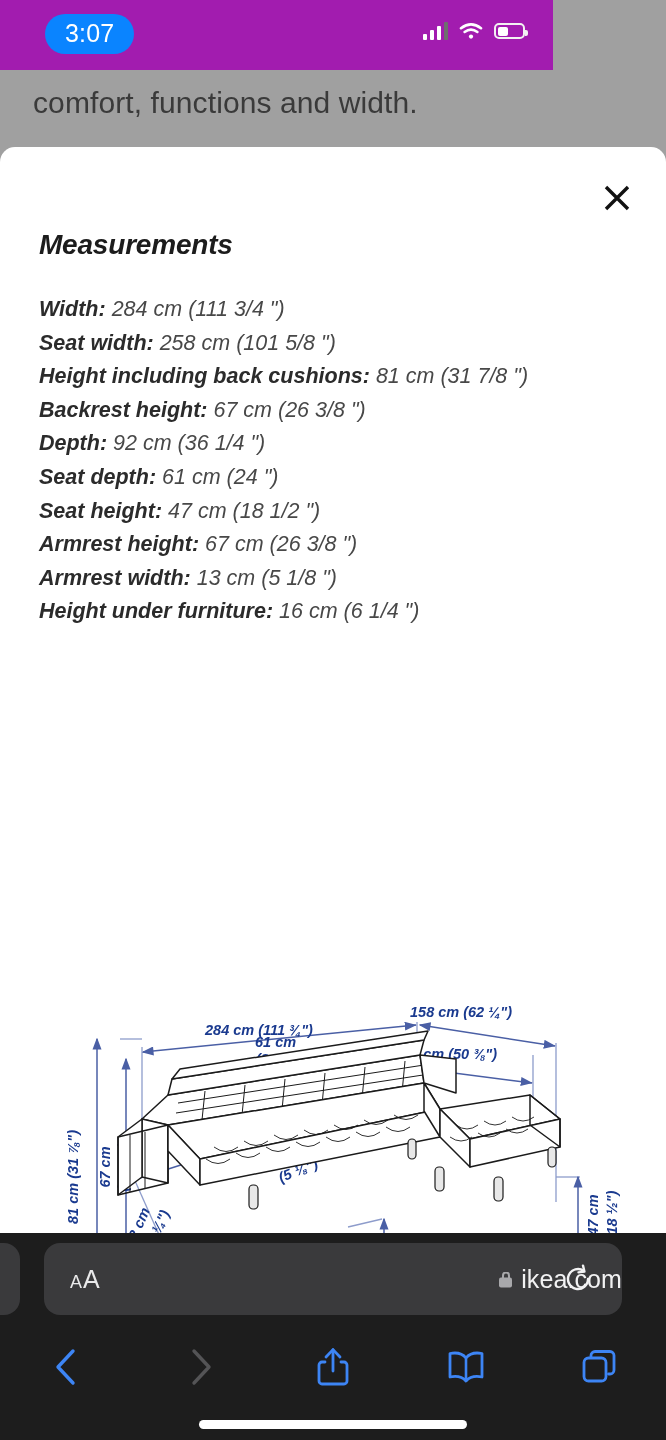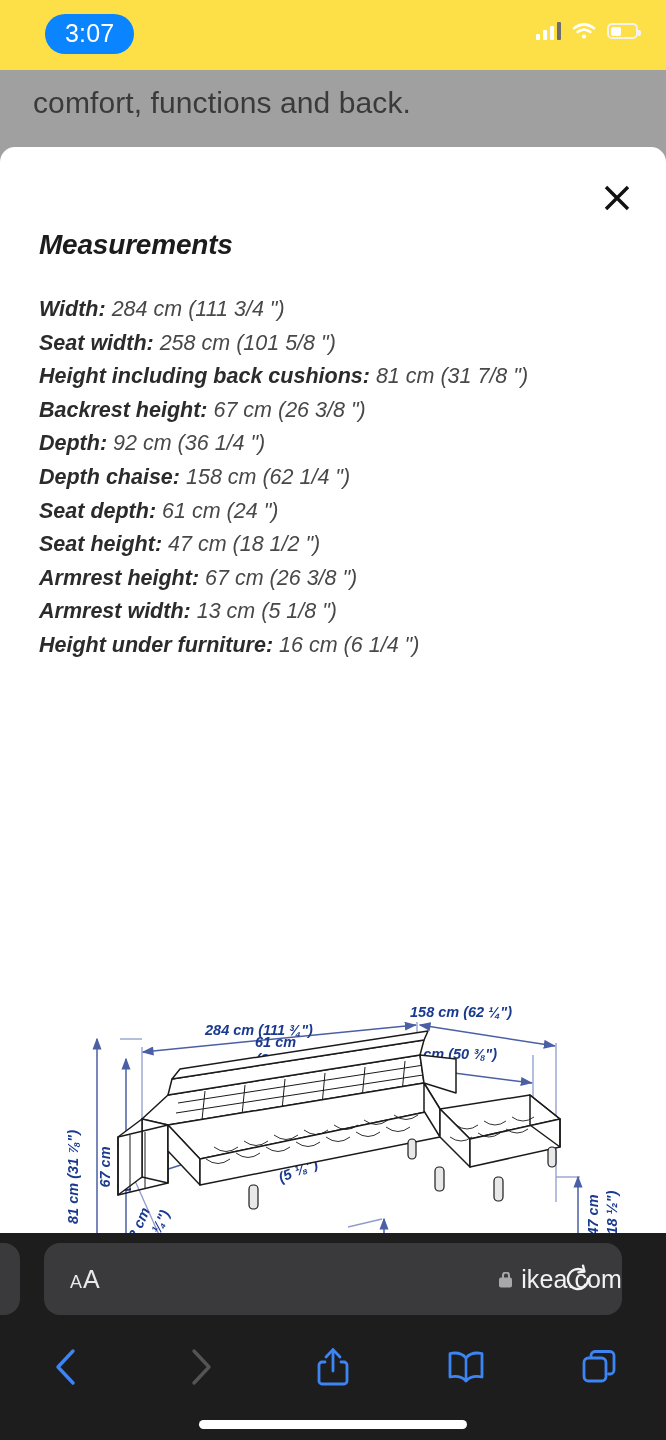--- a/index.html
+++ b/index.html
@@ -6,22 +6,22 @@
   html,body { width:666px; height:1440px; }
   body {
     font-family:"Liberation Sans", sans-serif;
     background:#a0a0a0;
     position:relative;
     overflow:hidden;
   }
 
   
   .statusbar{
-    position:absolute; top:0; left:0; width:666px; height:70px;
-    background:#fde047; z-index:40;
+    position:absolute; top:0; left:0; width:553px; height:70px;
+    background:#a21caf; z-index:40;
   }
   .time-pill{
     position:absolute; left:45px; top:14px;
     background:#0a84ff; color:#fff;
     border-radius:22px; padding:7px 20px 8px 20px;
     font-size:25px; font-weight:500; letter-spacing:.2px;
     line-height:1;
   }
   .status-right{
     position:absolute; right:28px; top:22px;
@@ -134,21 +134,21 @@
   
   .dlabel{
     font-family:"Liberation Sans", sans-serif;
     font-weight:bold; fill:#1a3a8f;
   }
 </style>
 </head>
 <body>
 
 <div class="page-behind">
-  <div class="behind-text">comfort, functions and back.</div>
+  <div class="behind-text">comfort, functions and width.</div>
 </div>
 
 <div class="statusbar">
   <div class="time-pill">3:07</div>
   <div class="status-right">
     <span class="sig">
         <i></i>
         <i></i>
         <i></i>
         <i></i>
@@ -173,21 +173,20 @@
   </button>
 
   <div class="sheet-title">Measurements</div>
 
   <div class="meas-list">
     <div class="meas-row"><b>Width:</b> <span>284 cm (111 3/4 ")</span></div>
     <div class="meas-row"><b>Seat width:</b> <span>258 cm (101 5/8 ")</span></div>
     <div class="meas-row"><b>Height including back cushions:</b> <span>81 cm (31 7/8 ")</span></div>
     <div class="meas-row"><b>Backrest height:</b> <span>67 cm (26 3/8 ")</span></div>
     <div class="meas-row"><b>Depth:</b> <span>92 cm (36 1/4 ")</span></div>
-    <div class="meas-row"><b>Depth chaise:</b> <span>158 cm (62 1/4 ")</span></div>
     <div class="meas-row"><b>Seat depth:</b> <span>61 cm (24 ")</span></div>
     <div class="meas-row"><b>Seat height:</b> <span>47 cm (18 1/2 ")</span></div>
     <div class="meas-row"><b>Armrest height:</b> <span>67 cm (26 3/8 ")</span></div>
     <div class="meas-row"><b>Armrest width:</b> <span>13 cm (5 1/8 ")</span></div>
     <div class="meas-row"><b>Height under furniture:</b> <span>16 cm (6 1/4 ")</span></div>
   </div>
 
   <div class="diagram">
     <svg viewBox="0 0 666 386">
       <defs>

